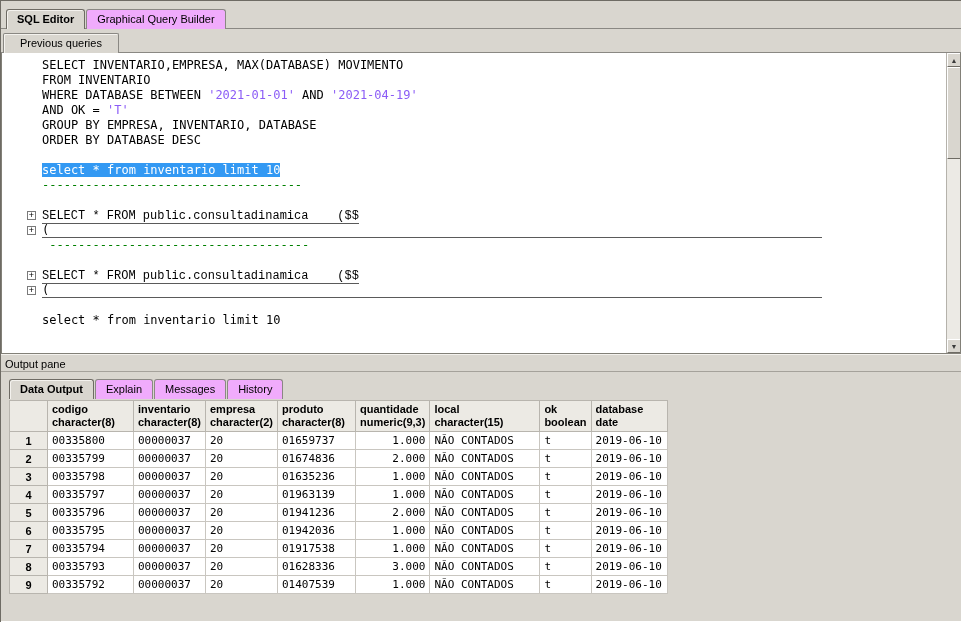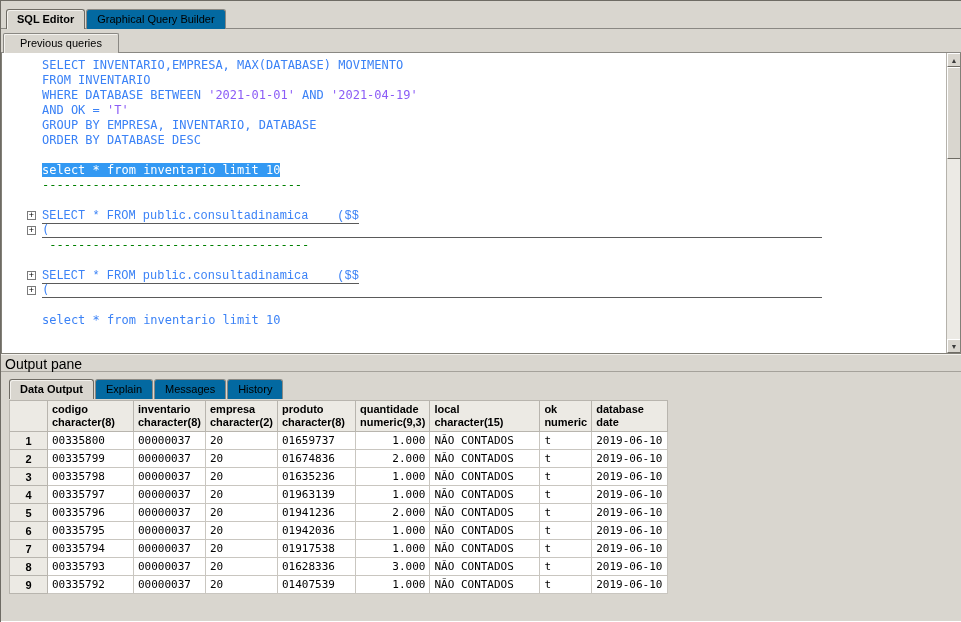--- a/index.html
+++ b/index.html
@@ -4,53 +4,53 @@
 <style>
   * { box-sizing: border-box; margin: 0; padding: 0; }
   html,body { width: 961px; height: 622px; overflow: hidden; }
   body { font-family: "Liberation Sans", sans-serif; background: #ffffff; }
   .window { width: 961px; height: 622px; background: #d9d6cf; border-left: 1px solid #6e6b64; border-top: 1px solid #6e6b64; }
 
   
   .tabbar1 { height: 28px; padding-left: 5px; display: flex; align-items: flex-end; border-bottom: 1px solid #8a8883; background: #d9d6cf; }
   .tab { position: relative; top: 1px; font-size: 11px; line-height: 13px; padding: 3px 10px 3px 10px;
          border: 1px solid #8a8883; border-bottom: none; border-radius: 3px 3px 0 0;
-         background: #0369a1; margin-right: 1px; color: #000; cursor: default; white-space: nowrap; }
+         background: #f0abfc; margin-right: 1px; color: #000; cursor: default; white-space: nowrap; }
   .tab.active { font-weight: bold; background: #d9d6cf; border-color: #6e6b64; box-shadow: inset 1px 1px 0 #f4f2ee; }
 
   
   .prevbar { height: 24px; display: flex; align-items: flex-end; padding-left: 2px; background: #d9d6cf; border-bottom: 1px solid #8a8883; }
   .prevtab { position: relative; top: 1px; font-size: 11px; line-height: 13px; padding: 3px 16px; border: 1px solid #8a8883; border-bottom: none;
              border-radius: 2px 2px 0 0; background: #d9d6cf; box-shadow: inset 1px 1px 0 #f4f2ee; white-space: nowrap; }
 
   
   .editor { position: relative; height: 301px; background: #ffffff; border: 1px solid #828078; border-top: none; overflow: hidden; }
   .lines { padding-top: 5px; font-family: "DejaVu Sans Mono", "Liberation Mono", monospace; font-size: 12px; }
   .eline { position: relative; height: 15px; line-height: 15px; white-space: pre; padding-left: 40px; }
-  .seg.sql { color: #3b82f6; }
+  .seg.sql { color: #000000; }
   .seg.str { color: #8b5cf6; }
   .seg.com { color: #008000; }
   .eline.selected .segwrap { background: #3399f3; }
   .eline.selected .seg { color: #ffffff; }
   .eline.ul-text .segwrap { border-bottom: 1px solid #5a5a5a; font-family: Liberation Mono, monospace; }
   .eline.ul-long .segwrap { border-bottom: 1px solid #5a5a5a; }
   .eline.ul-long::after { content: ""; position: absolute; left: 40px; width: 780px; bottom: 0; border-bottom: 1px solid #5a5a5a; }
   .foldbox { position: absolute; left: 25px; top: 3px; width: 9px; height: 9px; border: 1px solid #7a7a7a; background: #ffffff;
              font-size: 9px; line-height: 7px; text-align: center; color: #000; font-family: "Liberation Sans", sans-serif; }
 
   
   .vscroll { position: absolute; top: 0; right: 0; bottom: 0; width: 14px; background: #eceae5; border-left: 1px solid #b5b2ab; }
   .sb-btn { height: 14px; width: 14px; text-align: center; font-size: 7px; line-height: 13px; color: #3a3a3a;
             background: #d9d6cf; border: 1px solid; border-color: #ffffff #6e6b64 #6e6b64 #ffffff; }
   .sb-btn.down { position: absolute; bottom: 0; left: 0; }
   .sb-thumb { position: absolute; top: 14px; left: 0; width: 14px; height: 92px; background: #d9d6cf;
               border: 1px solid; border-color: #ffffff #6e6b64 #6e6b64 #ffffff; }
 
   
-  .outcaption { height: 18px; background: #d9d6cf; font-size: 14px; line-height: 15px; padding: 2px 4px;
+  .outcaption { height: 18px; background: #d9d6cf; font-size: 11px; line-height: 15px; padding: 2px 4px;
                 border-top: 1px solid #f4f2ee; border-bottom: 1px solid #a5a29b; color: #000; }
   .tabbar2 { height: 26px; padding-left: 8px; display: flex; align-items: flex-end; background: #d9d6cf; }
 
   .gridwrap { height: 223px; background: #d9d6cf; padding: 2px 0 0 8px; overflow: hidden; }
   table.grid { border-collapse: collapse; background: #0369a1; }
   .grid th { background: #eceae4; font-weight: bold; font-size: 11px; line-height: 13px; text-align: left;
              padding: 2px 4px; border: 1px solid #b8b5ae; color: #000; vertical-align: top; }
   .grid td { background: #ffffff; font-family: "DejaVu Sans Mono", "Liberation Mono", monospace; font-size: 11px;
              padding: 1px 4px; border: 1px solid #c9c6c0; height: 18px; color: #000; }
   .grid td.rownum { background: #eceae4; font-family: "Liberation Sans", sans-serif; font-weight: bold;
@@ -138,21 +138,21 @@
             <th class="col4">
               <div>quantidade</div>
               <div>numeric(9,3)</div>
             </th>
             <th class="col5">
               <div>local</div>
               <div>character(15)</div>
             </th>
             <th class="col6">
               <div>ok</div>
-              <div>numeric</div>
+              <div>boolean</div>
             </th>
             <th class="col7">
               <div>database</div>
               <div>date</div>
             </th>
           </tr>
       </thead>
       <tbody>
           <tr>
             <td class="rownum">1</td>

